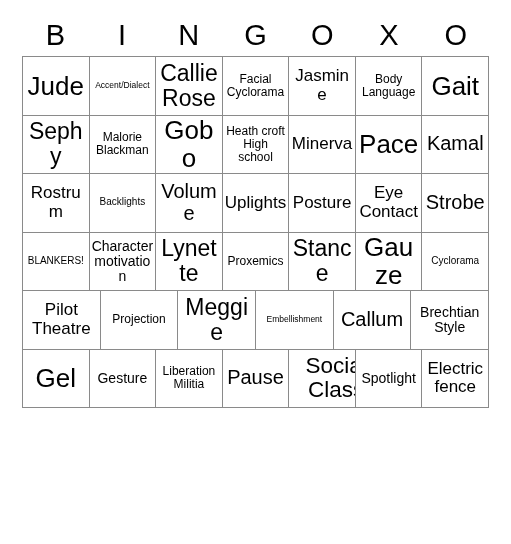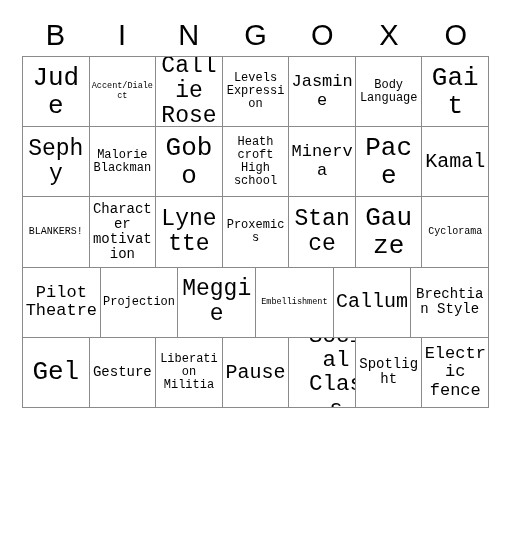--- a/index.html
+++ b/index.html
@@ -45,21 +45,20 @@
     position: absolute;
     left: 22px;
     top: 56px;
     width: 467px;
     height: 352px;
     border-top: 1px solid #8a8a8a;
     border-left: 1px solid #8a8a8a;
     box-sizing: border-box;
     display: flex;
     flex-direction: column;
-    font-family: Liberation Mono, monospace;
   }
   .grid-row {
     flex: 1 1 0;
     display: flex;
     min-height: 0;
   }
   .cell {
     flex: 1 1 0;
     min-width: 0;
     border-right: 1px solid #8a8a8a;
@@ -109,21 +108,21 @@
         <div class="cell fs-xxl">
           <span class="cell-text">Jude</span>
         </div>
         <div class="cell fs-tiny">
           <span class="cell-text">Accent/Dialect</span>
         </div>
         <div class="cell fs-xl">
           <span class="cell-text">Callie Rose</span>
         </div>
         <div class="cell fs-xs">
-          <span class="cell-text">Levels Expression</span>
+          <span class="cell-text">Facial Cyclorama</span>
         </div>
         <div class="cell fs-md">
           <span class="cell-text">Jasmine</span>
         </div>
         <div class="cell fs-xs">
           <span class="cell-text">Body Language</span>
         </div>
         <div class="cell fs-xxl">
           <span class="cell-text">Gait</span>
         </div>
@@ -142,20 +141,43 @@
           <span class="cell-text">Heath croft High school</span>
         </div>
         <div class="cell fs-md">
           <span class="cell-text">Minerva</span>
         </div>
         <div class="cell fs-xxl">
           <span class="cell-text">Pace</span>
         </div>
         <div class="cell fs-lg">
           <span class="cell-text">Kamal</span>
+        </div>
+      </div>
+      <div class="grid-row">
+        <div class="cell fs-md">
+          <span class="cell-text">Rostrum</span>
+        </div>
+        <div class="cell fs-xxs">
+          <span class="cell-text">Backlights</span>
+        </div>
+        <div class="cell fs-lg">
+          <span class="cell-text">Volume</span>
+        </div>
+        <div class="cell fs-md">
+          <span class="cell-text">Uplights</span>
+        </div>
+        <div class="cell fs-md">
+          <span class="cell-text">Posture</span>
+        </div>
+        <div class="cell fs-md">
+          <span class="cell-text">Eye Contact</span>
+        </div>
+        <div class="cell fs-lg">
+          <span class="cell-text">Strobe</span>
         </div>
       </div>
       <div class="grid-row">
         <div class="cell fs-xxs">
           <span class="cell-text">BLANKERS!</span>
         </div>
         <div class="cell fs-sm">
           <span class="cell-text">Character motivation</span>
         </div>
         <div class="cell fs-xl">

